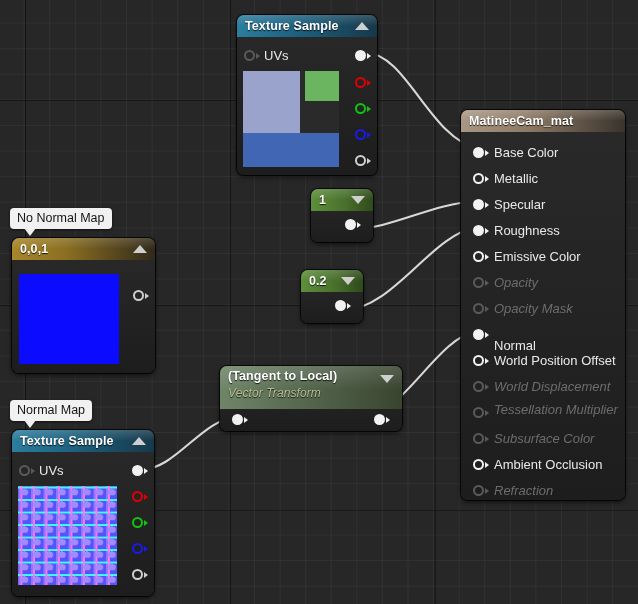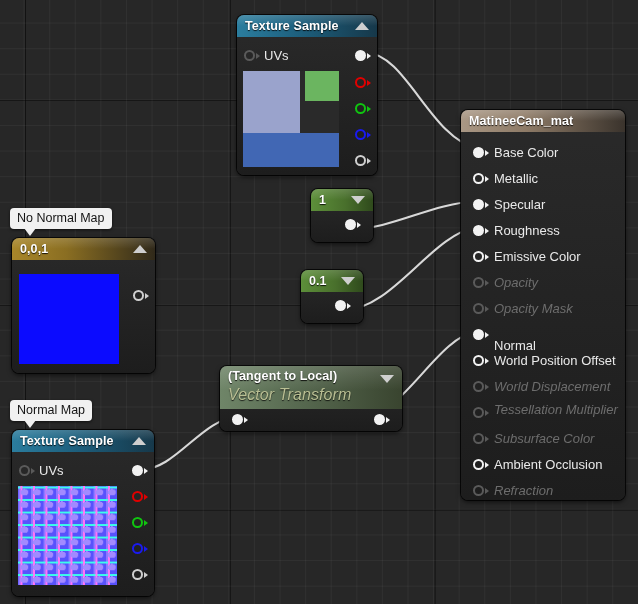--- a/index.html
+++ b/index.html
@@ -91,21 +91,21 @@
   }
 
   
   .callout{position:absolute;background:#f1f1f1;color:#141414;
     font-size:12.5px;border-radius:4px;padding:3px 7px 4px;white-space:nowrap;
     box-shadow:0 1px 3px rgba(0,0,0,.6);}
   .callout .tail{position:absolute;left:14px;bottom:-7px;width:0;height:0;
     border-left:6px solid transparent;border-right:6px solid transparent;
     border-top:8px solid #f1f1f1;}
 
-  .vt-sub{position:absolute;left:8px;top:20px;font-size:16px;font-style:italic;
+  .vt-sub{position:absolute;left:8px;top:20px;font-size:12px;font-style:italic;
     color:#b9bf93;text-shadow:0 1px 1px rgba(0,0,0,.8);font-weight:normal;}
 </style>
 </head>
 <body>
 
 <div id="canvas"></div>
 
 <svg class="wires">
   <g fill="none" stroke="#d8d8d8" stroke-width="2.1" stroke-linecap="round">
     <path d="M367,53 C405,53 432,140 477,148"></path>
@@ -159,21 +159,21 @@
     <span class="txt">1</span>
     <span class="caret down"></span>
   </div>
   <div class="body" style="height:31px;">
     <span class="pin solid c-white" style="right:17px;top:8px;"></span>
   </div>
 </div>
 
 <div class="node" style="left:301px;top:270px;width:62px;height:53px;">
   <div class="hdr hdr-green">
-    <span class="txt">0.1</span>
+    <span class="txt">0.2</span>
     <span class="caret down"></span>
   </div>
   <div class="body" style="height:31px;">
     <span class="pin solid c-white" style="right:17px;top:8px;"></span>
   </div>
 </div>
 
 <div class="node" style="left:220px;top:366px;width:182px;height:65px;">
   <div class="hdr hdr-vt" style="height:40px;align-items:flex-start;padding-top:3px;">
     <span class="txt">(Tangent to Local)</span>

